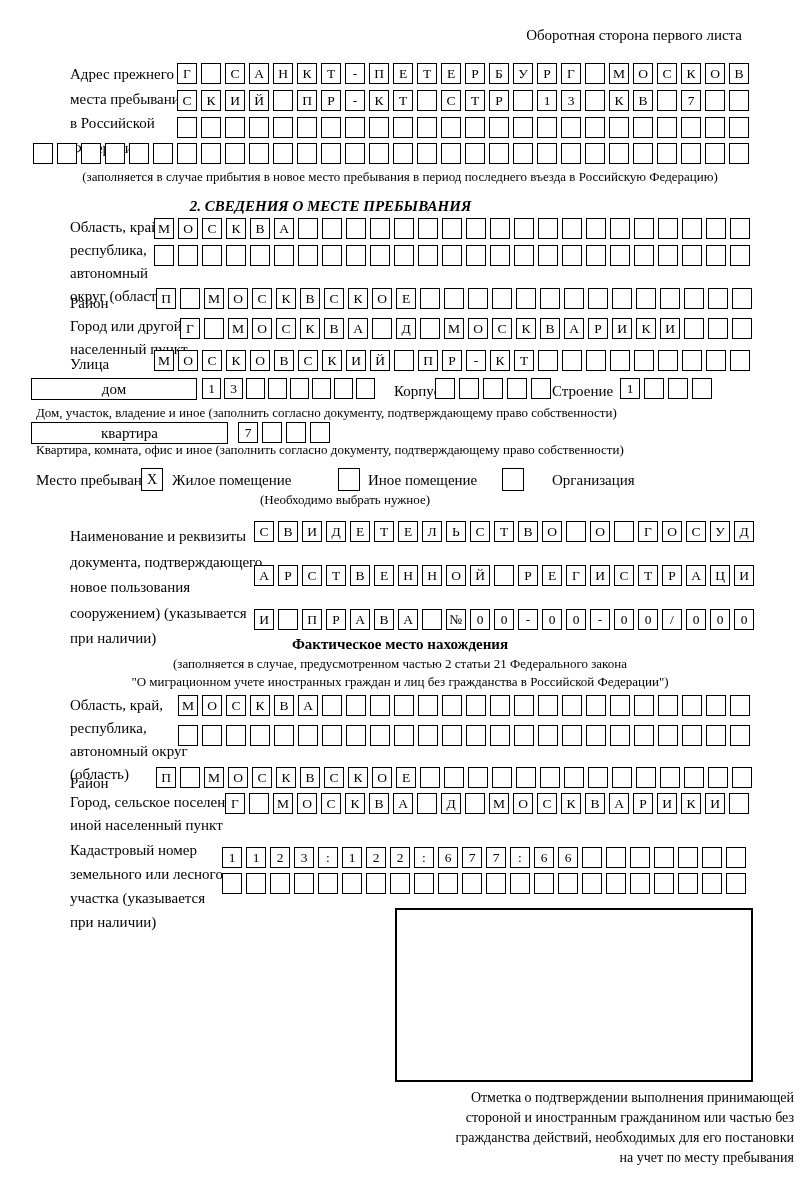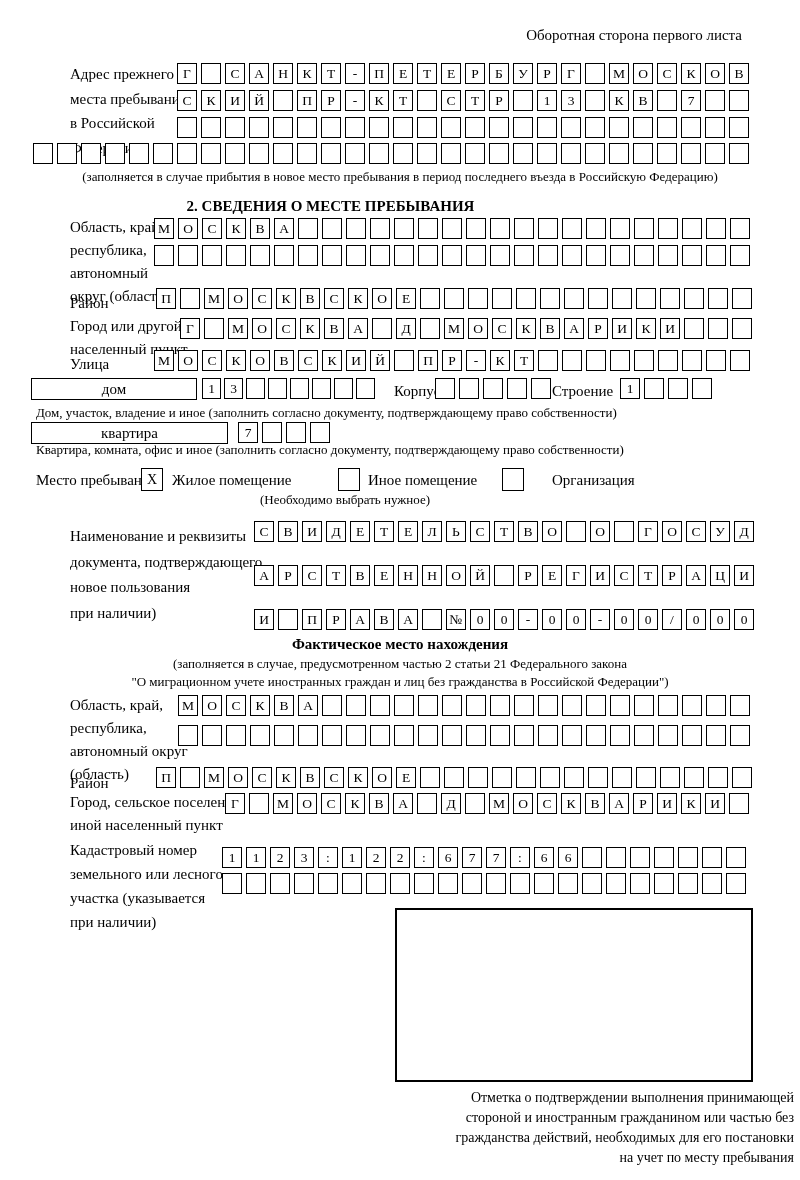--- a/index.html
+++ b/index.html
@@ -149,21 +149,21 @@
       <span class="cell"></span>
       <span class="cell"></span>
       <span class="cell"></span>
       <span class="cell"></span>
       <span class="cell"></span>
       <span class="cell"></span>
       <span class="cell"></span>
     </div>
   <div class="abs small center" style="left:0;top:169px;width:800px;">(заполняется в случае прибытия в новое место пребывания в период последнего въезда в Российскую Федерацию)</div>
 
-  <div class="abs lbl bold center" style="left:0;top:195px;width:661px;">2. СВЕДЕНИЯ О МЕСТЕ ПРЕБЫВАНИЯ</div>
+  <div class="abs lbl bold center" style="left:0;top:195px;width:661px;font-style:italic;">2. СВЕДЕНИЯ О МЕСТЕ ПРЕБЫВАНИЯ</div>
 
   <div class="abs lbl note-lines" style="left:70px;top:216px;line-height:23px;">
       <div>Область, край,</div>
       <div>республика,</div>
       <div>автономный</div>
       <div>округ (область)</div>
     </div>
   <div class="abs boxrow" style="left:154px;top:218px;">
       <span class="cell">М</span>
       <span class="cell">О</span>
@@ -351,20 +351,21 @@
   <div class="abs chk" style="left:338px;top:468px;"></div>
   <div class="abs lbl" style="left:368px;top:469px;">Иное помещение</div>
   <div class="abs chk" style="left:502px;top:468px;"></div>
   <div class="abs lbl" style="left:552px;top:469px;">Организация</div>
   <div class="abs small center" style="left:145px;top:492px;width:400px;">(Необходимо выбрать нужное)</div>
 
   <div class="abs lbl note-lines" style="left:70px;top:524px;line-height:25.5px;">
       <div>Наименование и реквизиты</div>
       <div>документа, подтверждающего</div>
       <div>новое пользования</div>
+      <div>сооружением) (указывается</div>
       <div>при наличии)</div>
     </div>
   <div class="abs boxrow" style="left:254px;top:521px;">
       <span class="cell">С</span>
       <span class="cell">В</span>
       <span class="cell">И</span>
       <span class="cell">Д</span>
       <span class="cell">Е</span>
       <span class="cell">Т</span>
       <span class="cell">Е</span>

